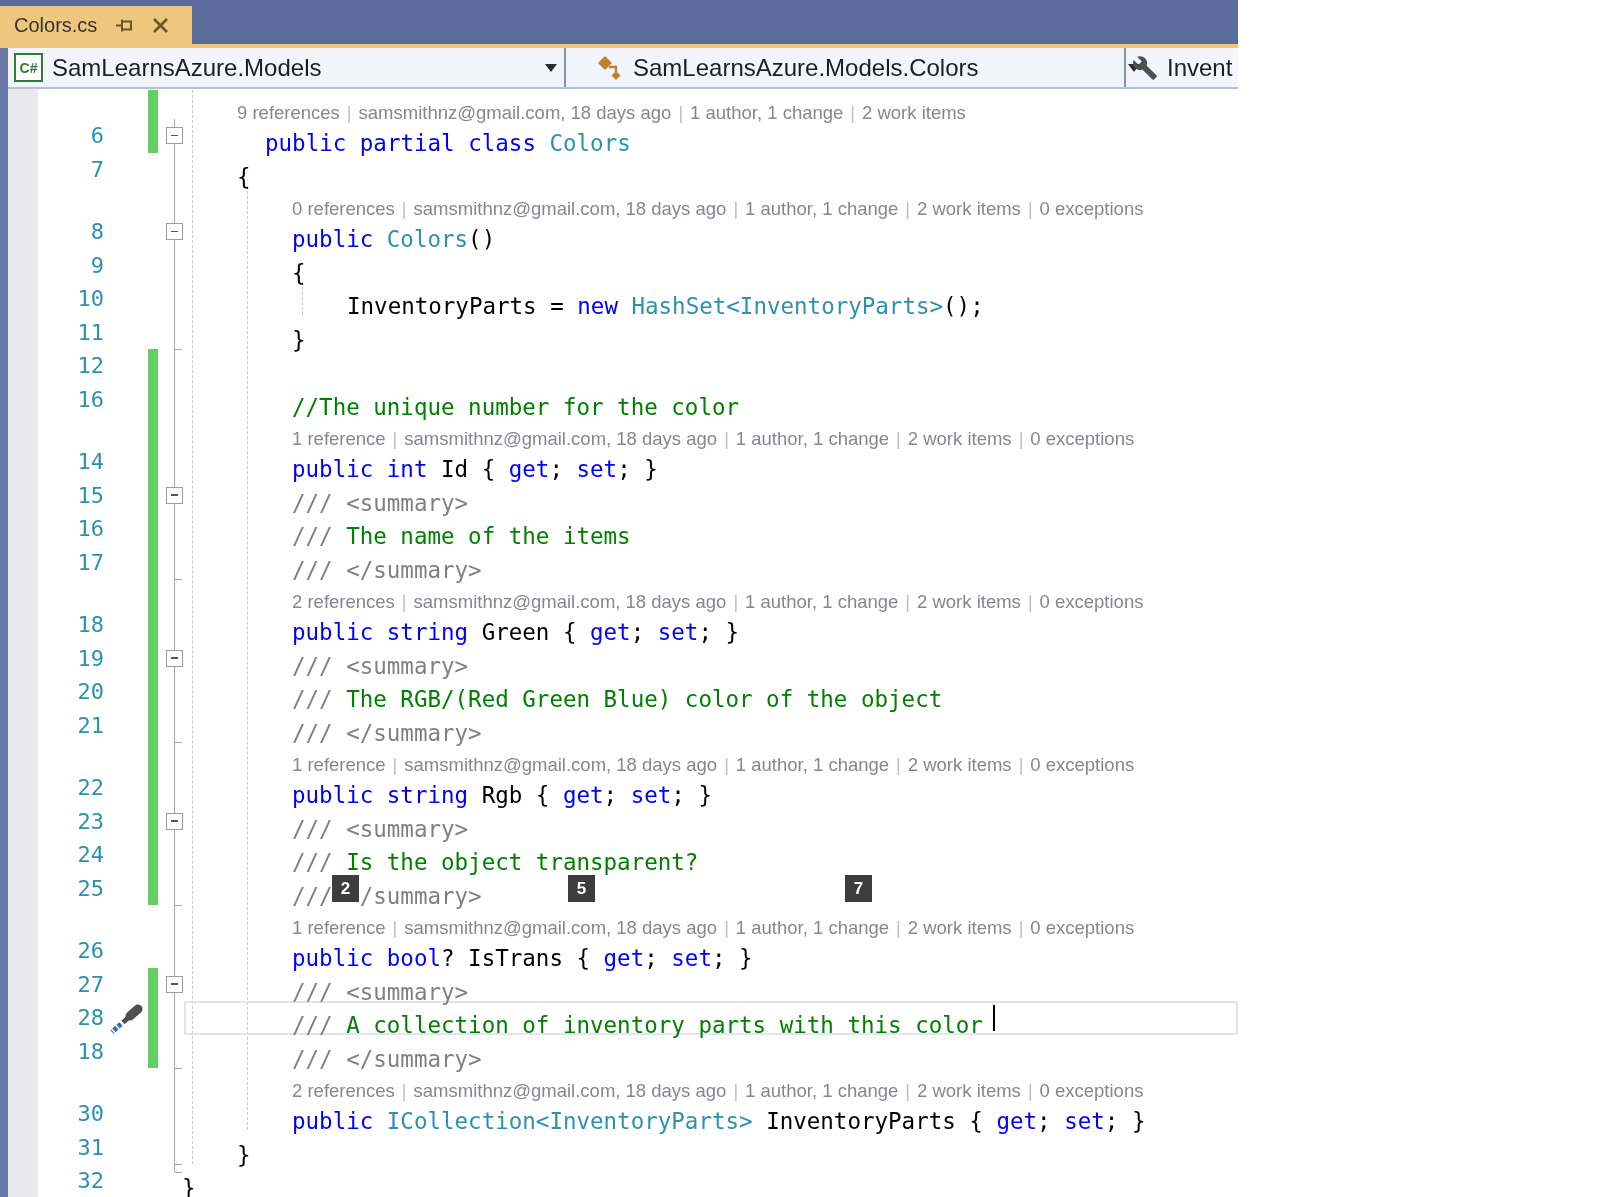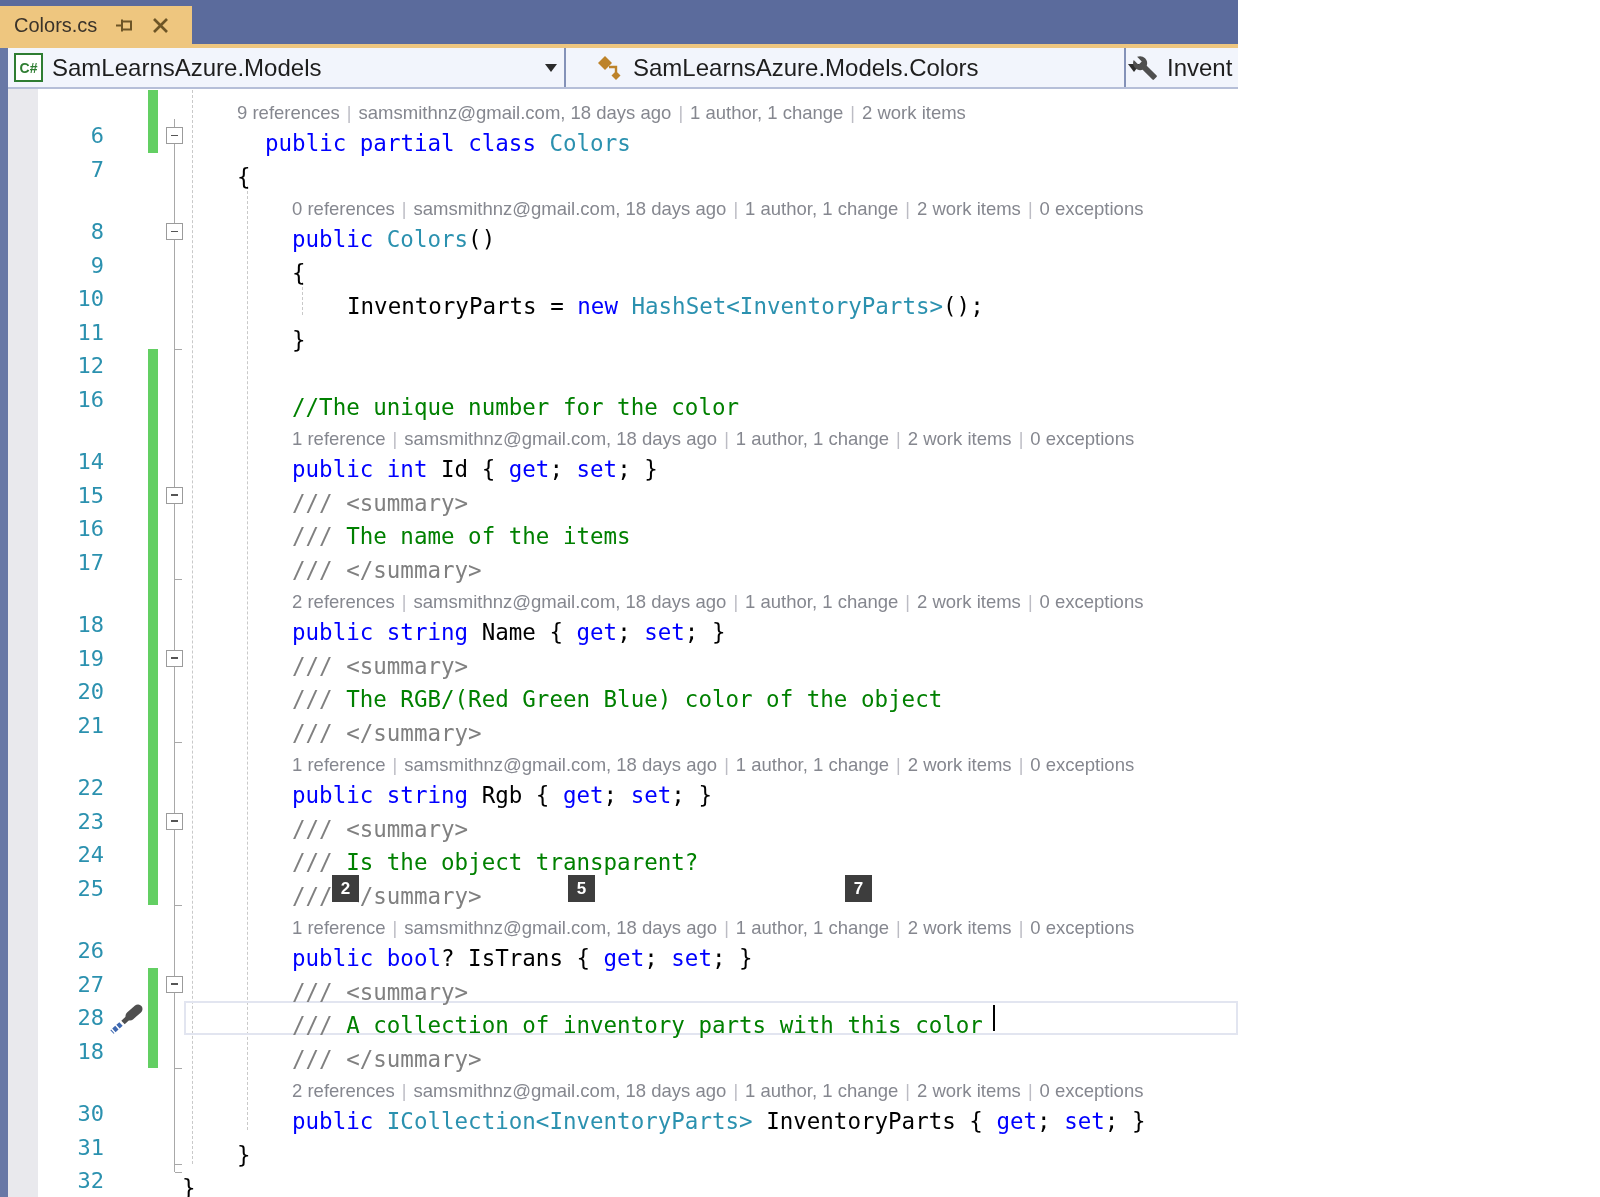--- a/index.html
+++ b/index.html
@@ -229,21 +229,21 @@
           <div class="ln">17</div>
           <div class="content" style="padding-left: 110px;"><span class="tok-g">/// &lt;/summary&gt;</span></div>
         </div>
         <div class="row codelens marked">
           <div class="bar"></div>
           <div class="content" style="padding-left: 110px;"><span>2 references</span><span class="sep">|</span><span>samsmithnz@gmail.com, 18 days ago</span><span class="sep">|</span><span>1 author, 1 change</span><span class="sep">|</span><span>2 work items</span><span class="sep">|</span><span>0 exceptions</span></div>
         </div>
         <div class="row code marked">
           <div class="bar"></div>
           <div class="ln">18</div>
-          <div class="content" style="padding-left: 110px;"><span class="tok-k">public</span><span class="tok-p"> </span><span class="tok-k">string</span><span class="tok-p"> Name { </span><span class="tok-k">get</span><span class="tok-p">; </span><span class="tok-k">set</span><span class="tok-p">; }</span></div>
+          <div class="content" style="padding-left: 110px;"><span class="tok-k">public</span><span class="tok-p"> </span><span class="tok-k">string</span><span class="tok-p"> Green { </span><span class="tok-k">get</span><span class="tok-p">; </span><span class="tok-k">set</span><span class="tok-p">; }</span></div>
         </div>
         <div class="row code marked">
           <div class="bar"></div>
           <div class="ln">19</div>
           <div class="cbox"></div>
           <div class="content" style="padding-left: 110px;"><span class="tok-g">/// &lt;summary&gt;</span></div>
         </div>
         <div class="row code marked">
           <div class="bar"></div>
           <div class="ln">20</div>

